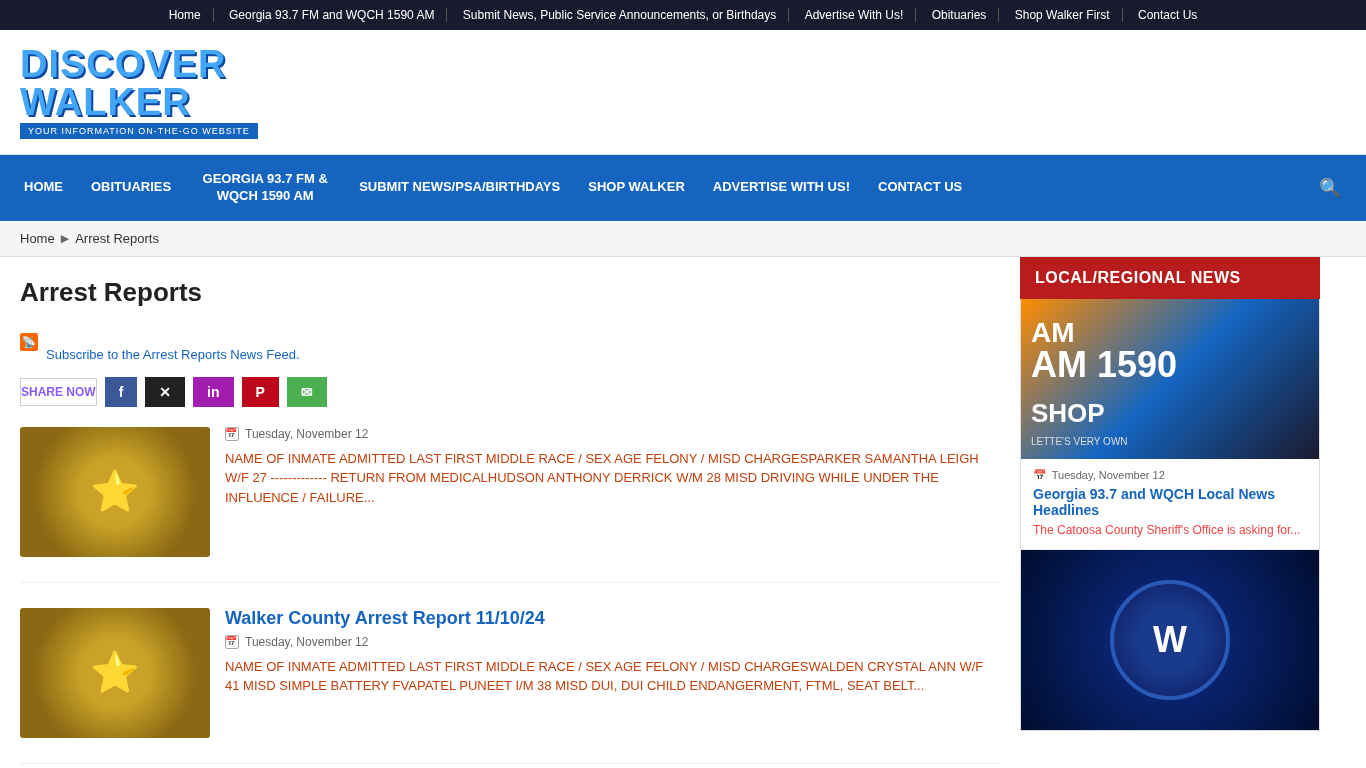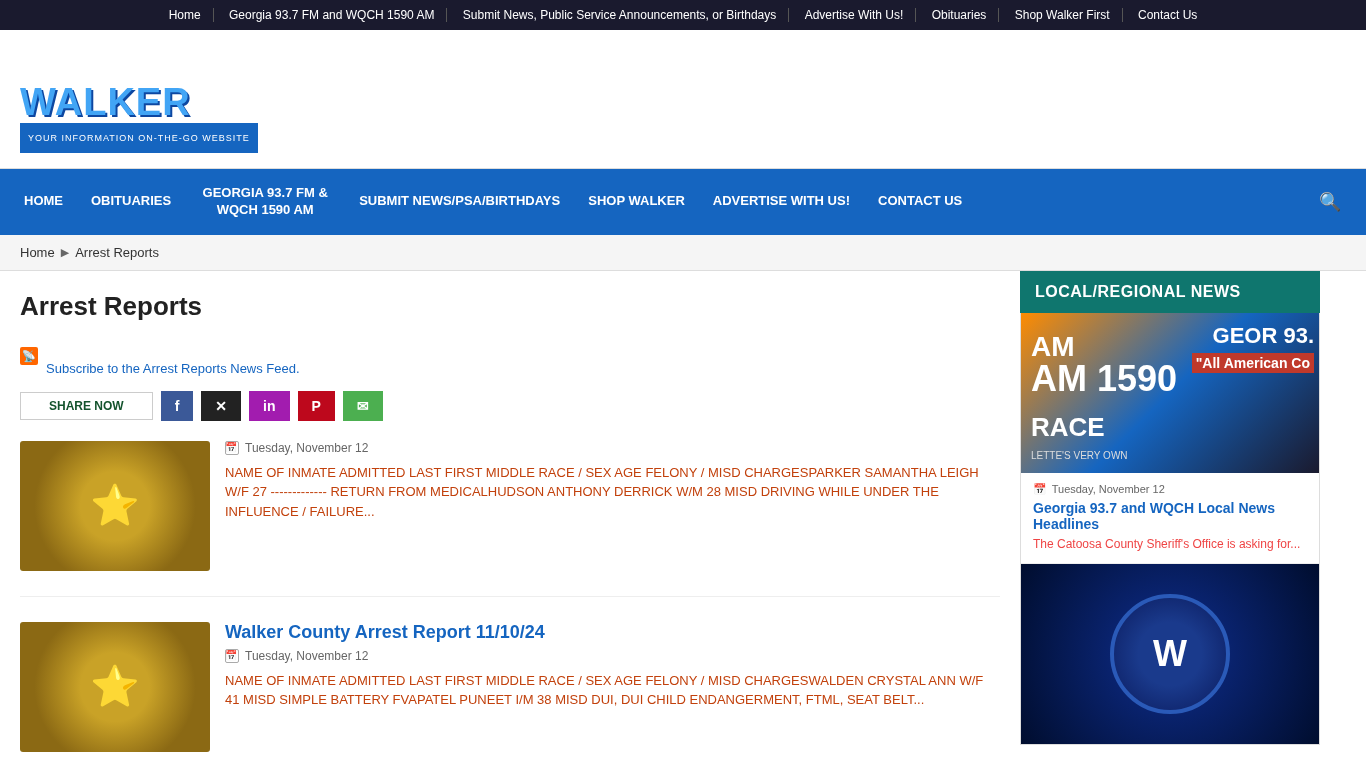--- a/index.html
+++ b/index.html
@@ -41,21 +41,21 @@
       line-height: 1;
       color: #1565c0;
       text-shadow: 2px 2px 0 #0d47a1;
       letter-spacing: 1px;
     }
     #logo-text span { color: #42a5f5; }
     #logo-subtitle {
       background: #1565c0;
       color: #fff;
       font-size: 9px;
-      padding: 10px 8px;
+      padding: 3px 8px;
       letter-spacing: 1px;
       margin-top: 2px;
     }
 
     
     #main-nav {
       background: #1565c0;
       display: flex;
       align-items: center;
       padding: 0 10px;
@@ -138,23 +138,23 @@
     
     #share-row {
       display: flex;
       align-items: center;
       gap: 8px;
       margin-bottom: 20px;
     }
     #share-label {
       font-size: 12px;
       font-weight: 700;
-      color: #14532d;
+      color: #8b5cf6;
       border: 1px solid #ccc;
-      padding: 6px 28px;
+      padding: 6px 0;
     }
     .share-btn {
       color: #fff;
       border: none;
       padding: 7px 14px;
       font-size: 14px;
       cursor: pointer;
       font-weight: 700;
       display: flex;
       align-items: center;
@@ -229,21 +229,21 @@
       line-height: 1.5;
     }
 
     
     #sidebar {
       width: 300px;
       flex-shrink: 0;
       padding: 0 0 20px 0;
     }
     #sidebar-news-header {
-      background: #0f766e;
+      background: #b91c1c;
       color: #fff;
       font-size: 16px;
       font-weight: 700;
       padding: 12px 15px;
       text-transform: uppercase;
       letter-spacing: 0.5px;
     }
     #sidebar-news-content {
       border: 1px solid #ddd;
       border-top: none;
@@ -313,21 +313,21 @@
   <a href="#">Submit News, Public Service Announcements, or Birthdays</a>
   <a href="#">Advertise With Us!</a>
   <a href="#">Obituaries</a>
   <a href="#">Shop Walker First</a>
   <a href="#">Contact Us</a>
 </nav>
 
 <header id="header">
   <div id="logo">
     <div id="logo-text">
-      <br>
+      <span>DISCOVER</span><br>
       <span>WALKER</span>
     </div>
     <div id="logo-subtitle">YOUR INFORMATION ON-THE-GO WEBSITE</div>
   </div>
 </header>
 
 <nav id="main-nav">
   <a href="#">HOME</a>
   <a href="#">OBITUARIES</a>
   <a href="#" style="max-width:160px;">GEORGIA 93.7 FM &amp; WQCH 1590 AM</a>
@@ -402,26 +402,22 @@
     </div>
 
   </main>
 
   <aside id="sidebar">
     <div id="sidebar-news-header">LOCAL/REGIONAL NEWS</div>
     <div id="sidebar-news-content">
 
       <div class="sidebar-img-placeholder">
         <div style="position:absolute;left:10px;top:20px;color:#fff;font-size:28px;font-weight:900;line-height:1;">AM<br><span style="font-size:36px;text-align:right;">AM 1590</span></div>
-        <div style="position:absolute;left:10px;bottom:30px;color:#fff;font-size:26px;font-weight:900;">RACE</div>
+        <div style="position:absolute;left:10px;bottom:30px;color:#fff;font-size:26px;font-weight:900;">SHOP</div>
         <div style="position:absolute;left:10px;bottom:12px;color:#ddd;font-size:10px;">LETTE'S VERY OWN</div>
-        <div style="position:absolute;right:5px;top:10px;color:#fff;font-size:22px;font-weight:900;text-align:right;">
-          <div>GEOR 93.</div>
-          <div style="font-size:14px;background:#c0392b;padding:2px 4px;margin-top:4px;">"All American Co</div>
-        </div>
       </div>
 
       <div class="sidebar-article">
         <div class="sidebar-article-date">
           <span>📅</span>
           <span>Tuesday, November 12</span>
         </div>
         <div class="sidebar-article-title">Georgia 93.7 and WQCH Local News Headlines</div>
         <div class="sidebar-article-text">The Catoosa County Sheriff's Office is asking for...</div>
       </div>

